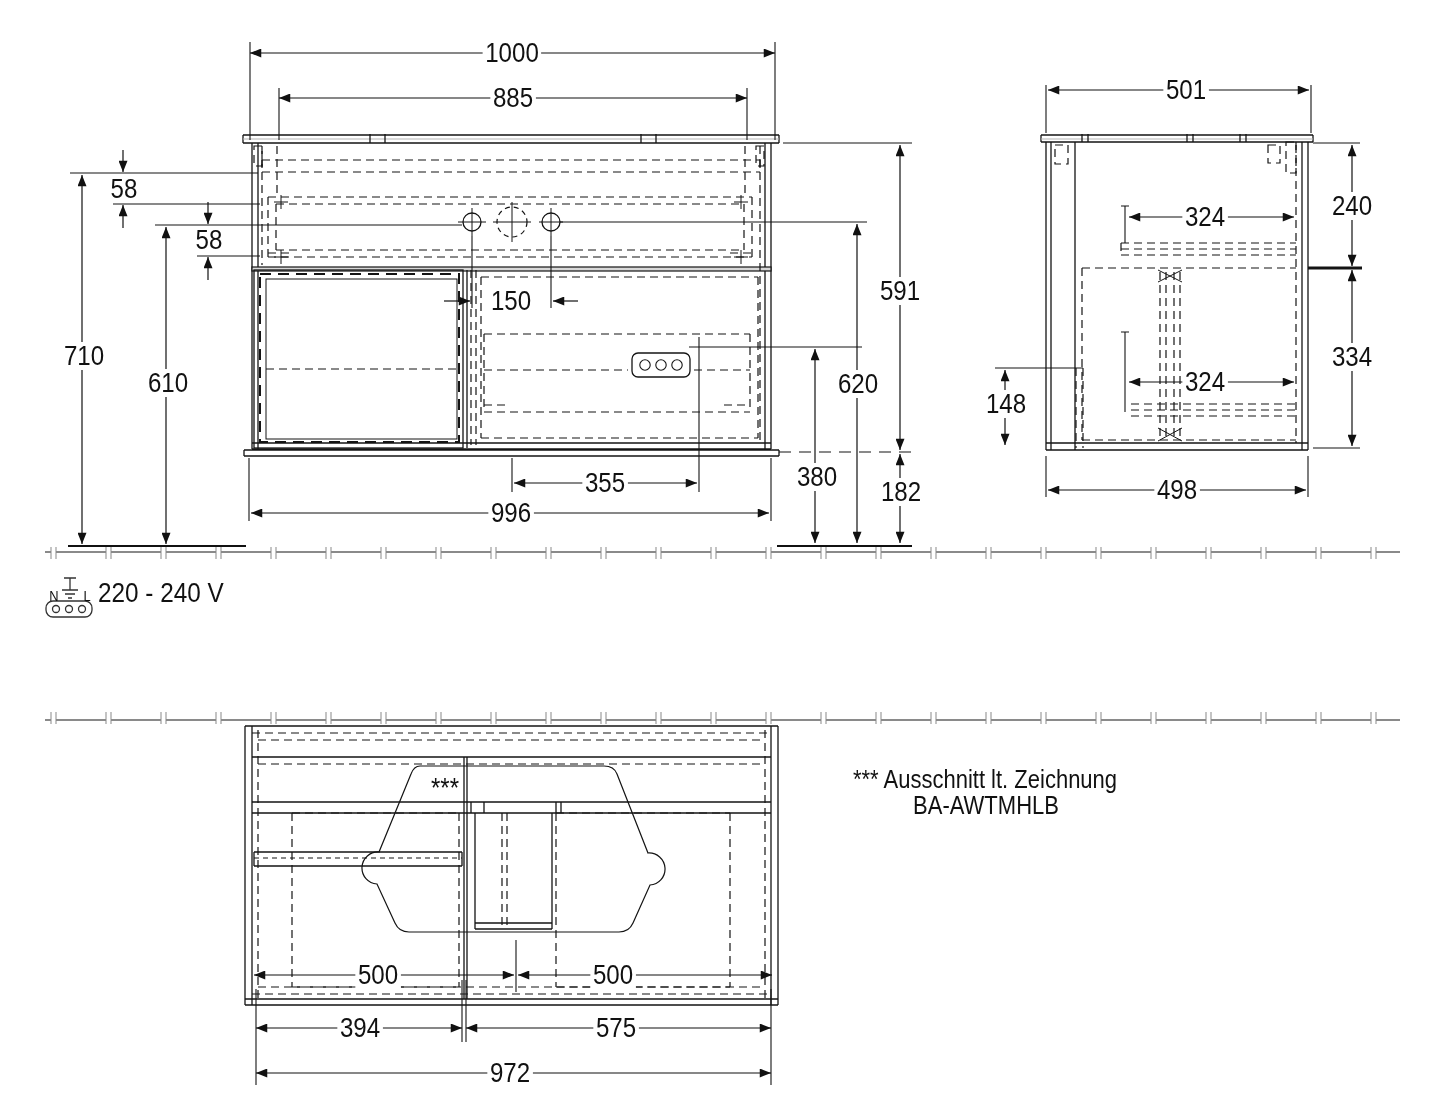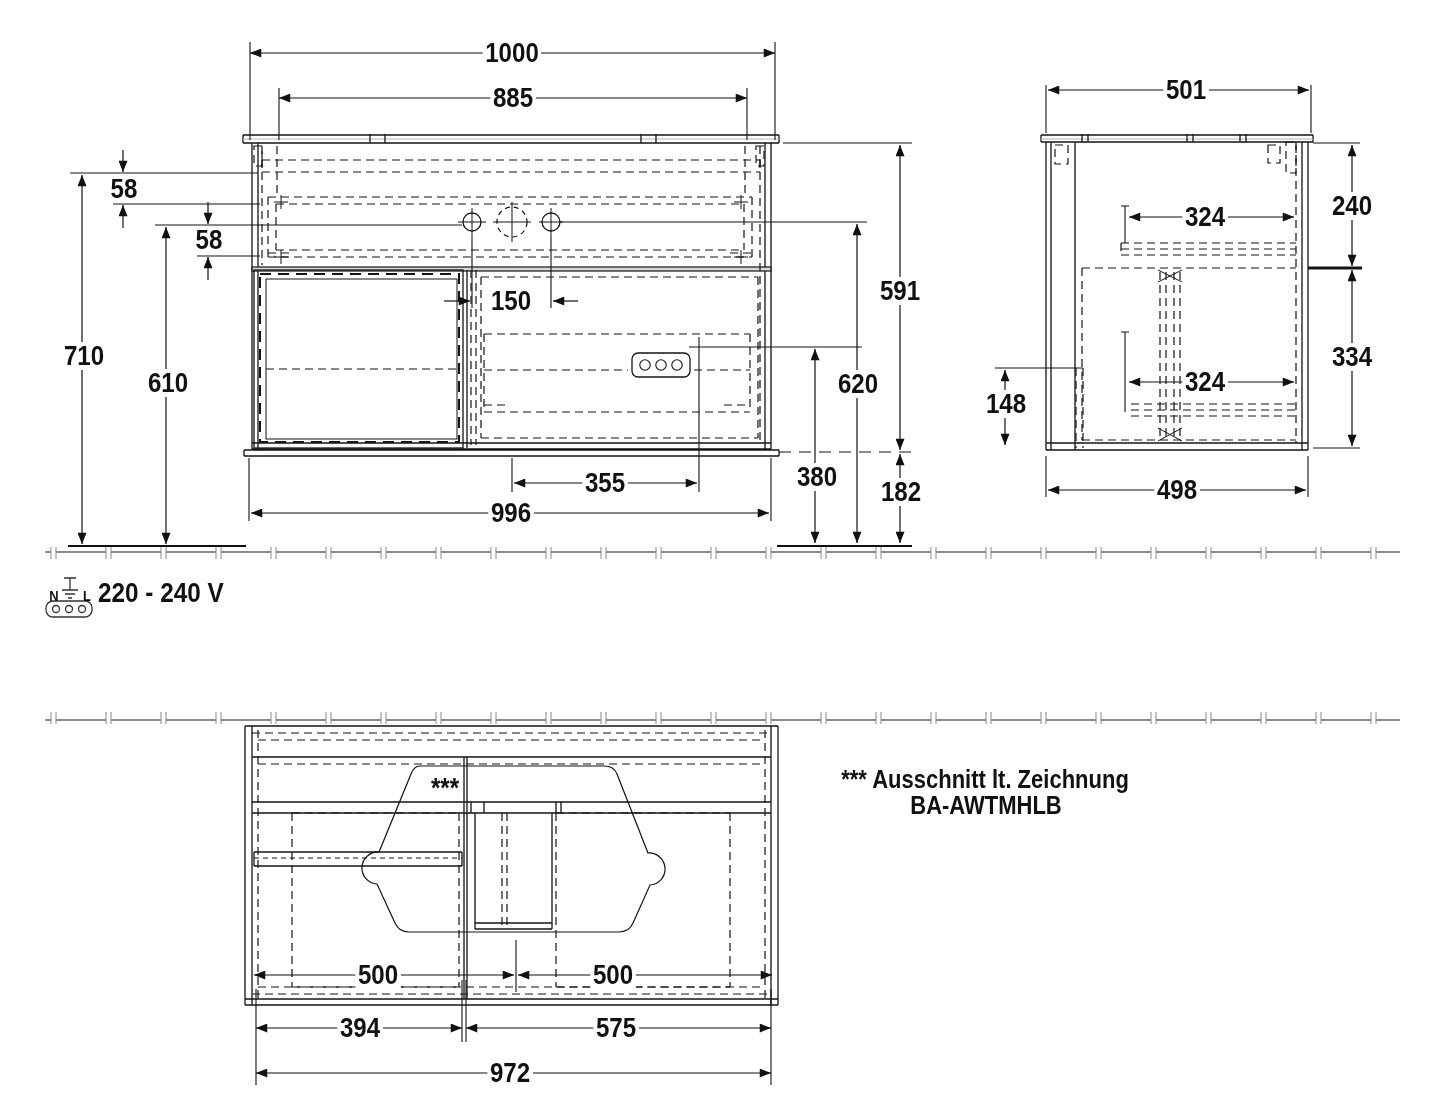--- a/index.html
+++ b/index.html
@@ -1,17 +1,17 @@
 <!DOCTYPE html>
 <html><head>
 <meta charset="utf-8">
 <style>
   html,body{margin:0;padding:0;background:#fff;}
   .canvas{position:relative;width:1432px;height:1118px;background:#fff;overflow:hidden;
-          font-family:"Liberation Sans", sans-serif;font-weight:bold;}
+          font-family:"Liberation Sans", sans-serif;}
   .art{position:absolute;left:0;top:0;width:1432px;height:1118px;}
   .lbl{position:absolute;transform:translate(-50%,-50%) scaleX(.86);white-space:nowrap;
        font-size:28px;color:#111;background:#fff;padding:0 3px;line-height:1;}
   .lbl.nobg{background:transparent;}
   .lbl.small{font-size:15px;padding:0 1px;}
   .note-line{position:absolute;transform:translate(-50%,-50%) scaleX(.88);white-space:nowrap;
        font-size:25px;color:#111;line-height:1;}
   .volt{position:absolute;transform:translate(0,-50%) scaleX(.9);transform-origin:left center;
        font-size:27px;color:#111;white-space:nowrap;line-height:1;}
 </style>

